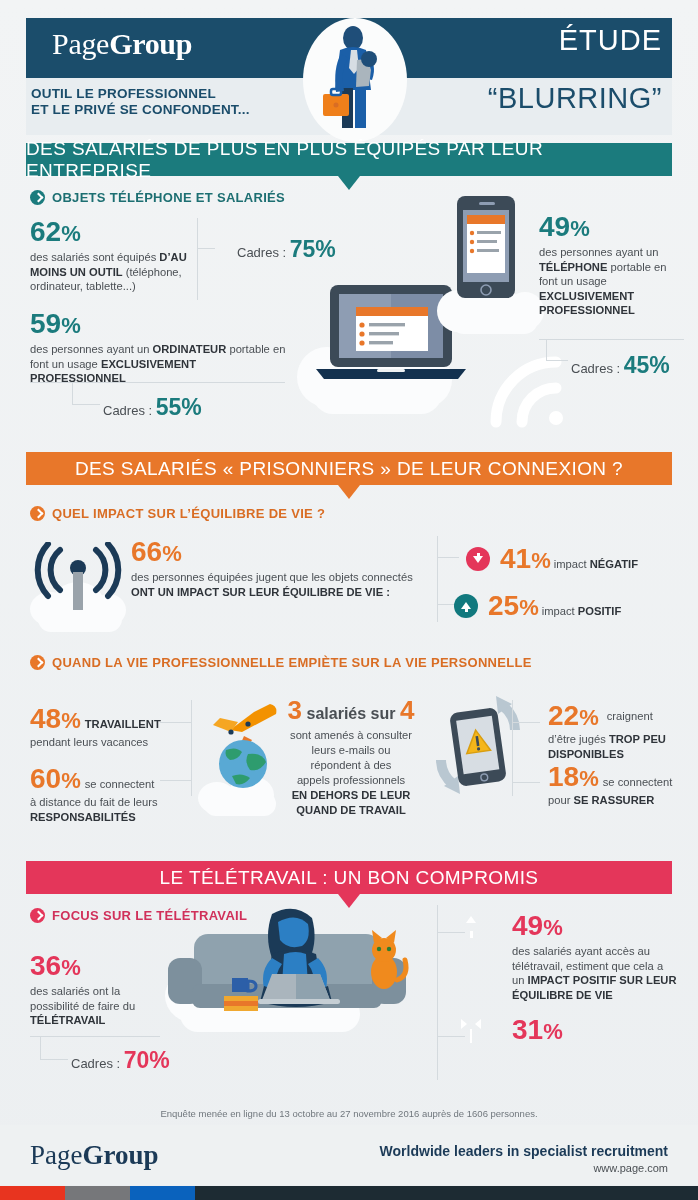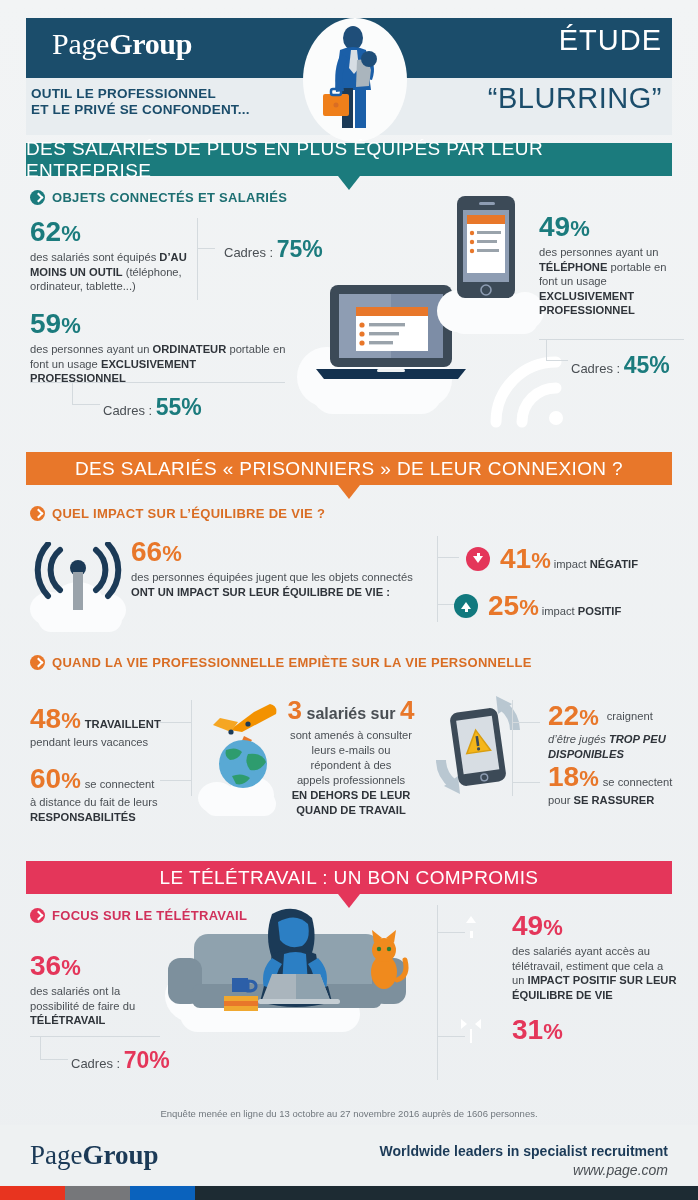--- a/index.html
+++ b/index.html
@@ -114,21 +114,21 @@
 
   
   .note { position:absolute; left:0; width:698px; top:1108px; text-align:center;
           font-size:9.5px; color:#70777d; }
   .ftr { position:absolute; left:0; top:1125px; width:698px; height:60px;
          background:#eef1f2; }
   .logo-ftr { position:absolute; left:30px; top:1140px;
               font-family:"Liberation Serif",serif; font-size:27px; color:#1b3a57; }
   .ftr-tag { position:absolute; right:30px; top:1143px; font-size:14px; font-weight:700;
              color:#1b3a57; }
-  .ftr-url { position:absolute; right:30px; top:1162px; font-size:14px; color:#4a4f54;font-style:italic; }
+  .ftr-url { position:absolute; right:30px; top:1162px; font-size:11px; color:#4a4f54; }
   .ftrbar { position:absolute; top:1186px; height:14px; }
 </style>
 </head>
 <body>
 
 <div class="page">
 
   <div class="hdr-top"></div>
   <div class="hdr-bot"></div>
 
@@ -171,21 +171,21 @@
     </svg>
   </div>
 
   <div class="banner b1">
     <span>DES SALARIÉS DE PLUS EN PLUS ÉQUIPÉS PAR LEUR ENTREPRISE</span>
     <span class="arrow"></span>
   </div>
 
   <div class="subhead sh1">
     <span class="chev"></span>
-    <span>OBJETS CONNECTÉS ET SALARIÉS</span>
+    <span>OBJETS TÉLÉPHONE ET SALARIÉS</span>
   </div>
 
   <div>
 
     <div class="cloud" style="left:297px;top:347px;width:60px;height:60px;"></div>
     <div class="cloud" style="left:333px;top:330px;width:82px;height:82px;"></div>
     <div class="cloud" style="left:396px;top:352px;width:56px;height:56px;"></div>
     <div class="cloud" style="left:312px;top:372px;width:130px;height:42px;border-radius:21px;"></div>
 
     <svg width="170" height="110" viewBox="0 0 170 110" style="position:absolute;left:312px;top:285px;">
@@ -234,21 +234,21 @@
   </div>
 
   <div class="blk" style="left:30px;top:218px;width:180px;">
     <div class="pct teal"><span>62</span><span class="sym">%</span></div>
     <div class="body" style="margin-top:4px;">
       <span>des salariés sont équipés </span><b>D’AU MOINS UN OUTIL</b><span> (téléphone, ordinateur, tablette...)</span>
     </div>
   </div>
   <div class="vline" style="left:197px;top:218px;height:82px;"></div>
   <div class="hline" style="left:197px;top:248px;width:18px;"></div>
-  <div class="cadres" style="position:absolute;left:224px;top:236px;">
+  <div class="cadres" style="position:absolute;left:237px;top:236px;">
     <span>Cadres : </span><span class="v teal">75%</span>
   </div>
 
   <div class="blk" style="left:30px;top:310px;width:258px;">
     <div class="pct teal"><span>59</span><span class="sym">%</span></div>
     <div class="body" style="margin-top:4px;">
       <span>des personnes ayant un </span><b>ORDINATEUR</b><span> portable en font un usage </span><b>EXCLUSIVEMENT PROFESSIONNEL</b>
     </div>
   </div>
   <div class="hline" style="left:30px;top:382px;width:255px;"></div>
@@ -406,21 +406,21 @@
     </svg>
   </div>
 
   <div class="vline" style="left:512px;top:700px;height:96px;"></div>
   <div class="hline" style="left:512px;top:722px;width:28px;"></div>
   <div class="blk" style="left:548px;top:702px;width:140px;">
     <div style="display:flex;align-items:center;gap:8px;">
       <span class="pct orange"><span>22</span><span class="sym">%</span></span>
       <span class="body">craignent</span>
     </div>
-    <div class="body" style="margin-top:2px;font-style:italic;">
+    <div class="body" style="margin-top:2px;">
       <span>d’être jugés </span><b>TROP PEU DISPONIBLES</b>
     </div>
   </div>
 
   <div class="hline" style="left:512px;top:782px;width:28px;"></div>
   <div class="blk" style="left:548px;top:763px;width:140px;">
     <div style="display:flex;align-items:baseline;gap:4px;">
       <span class="pct orange"><span>18</span><span class="sym">%</span></span>
       <span class="body">se connectent</span>
     </div>

